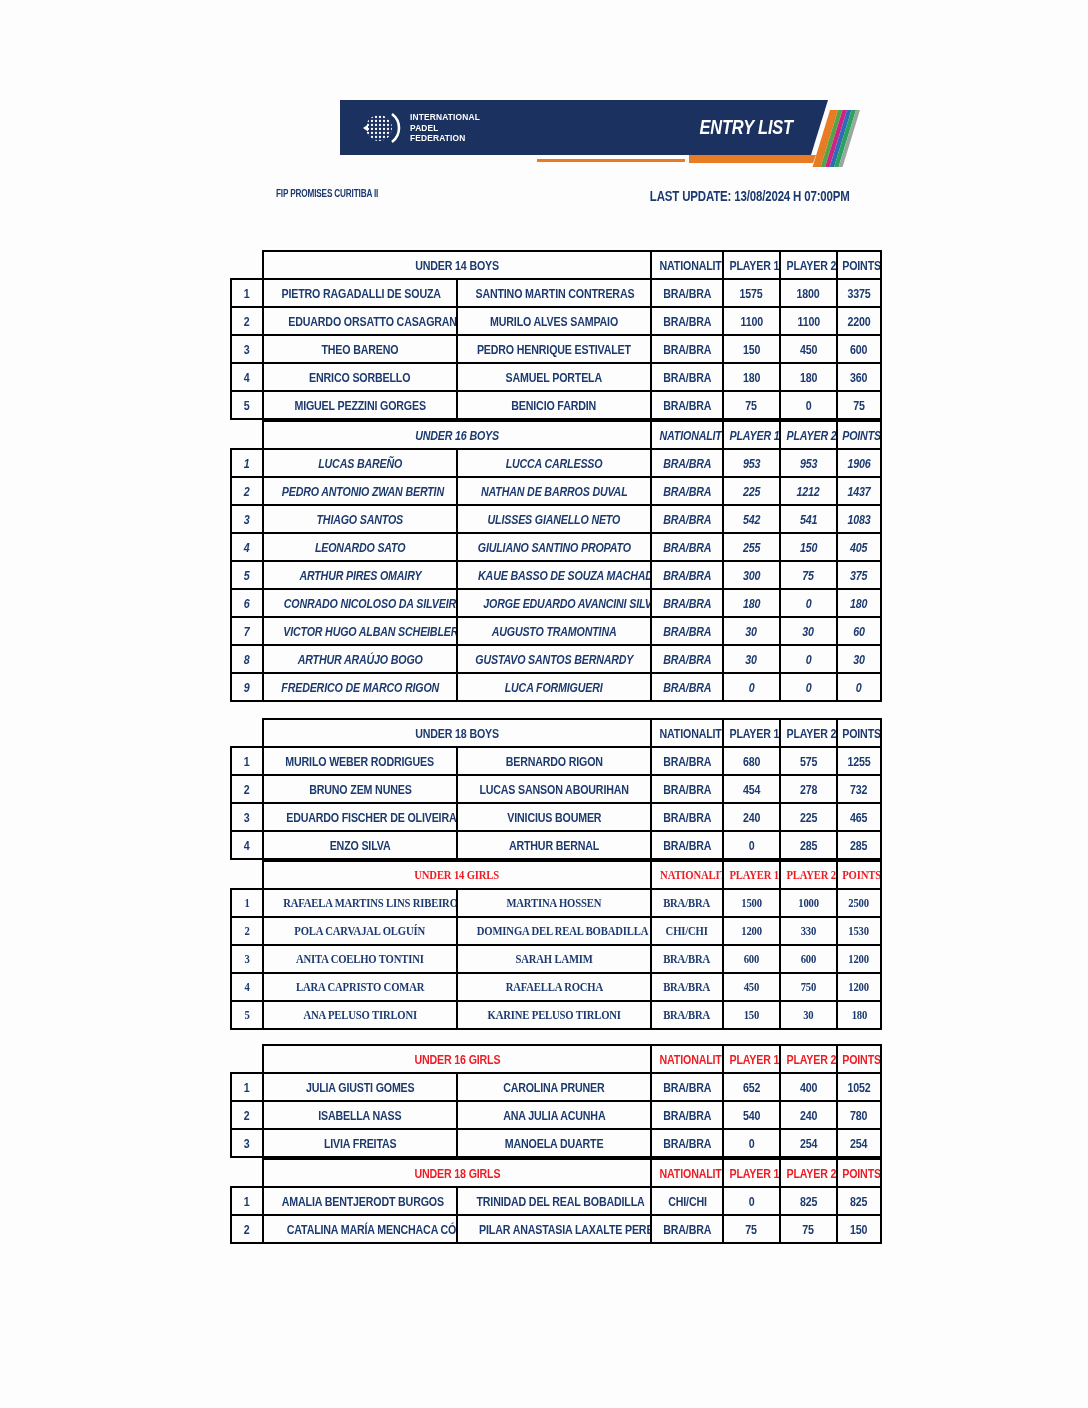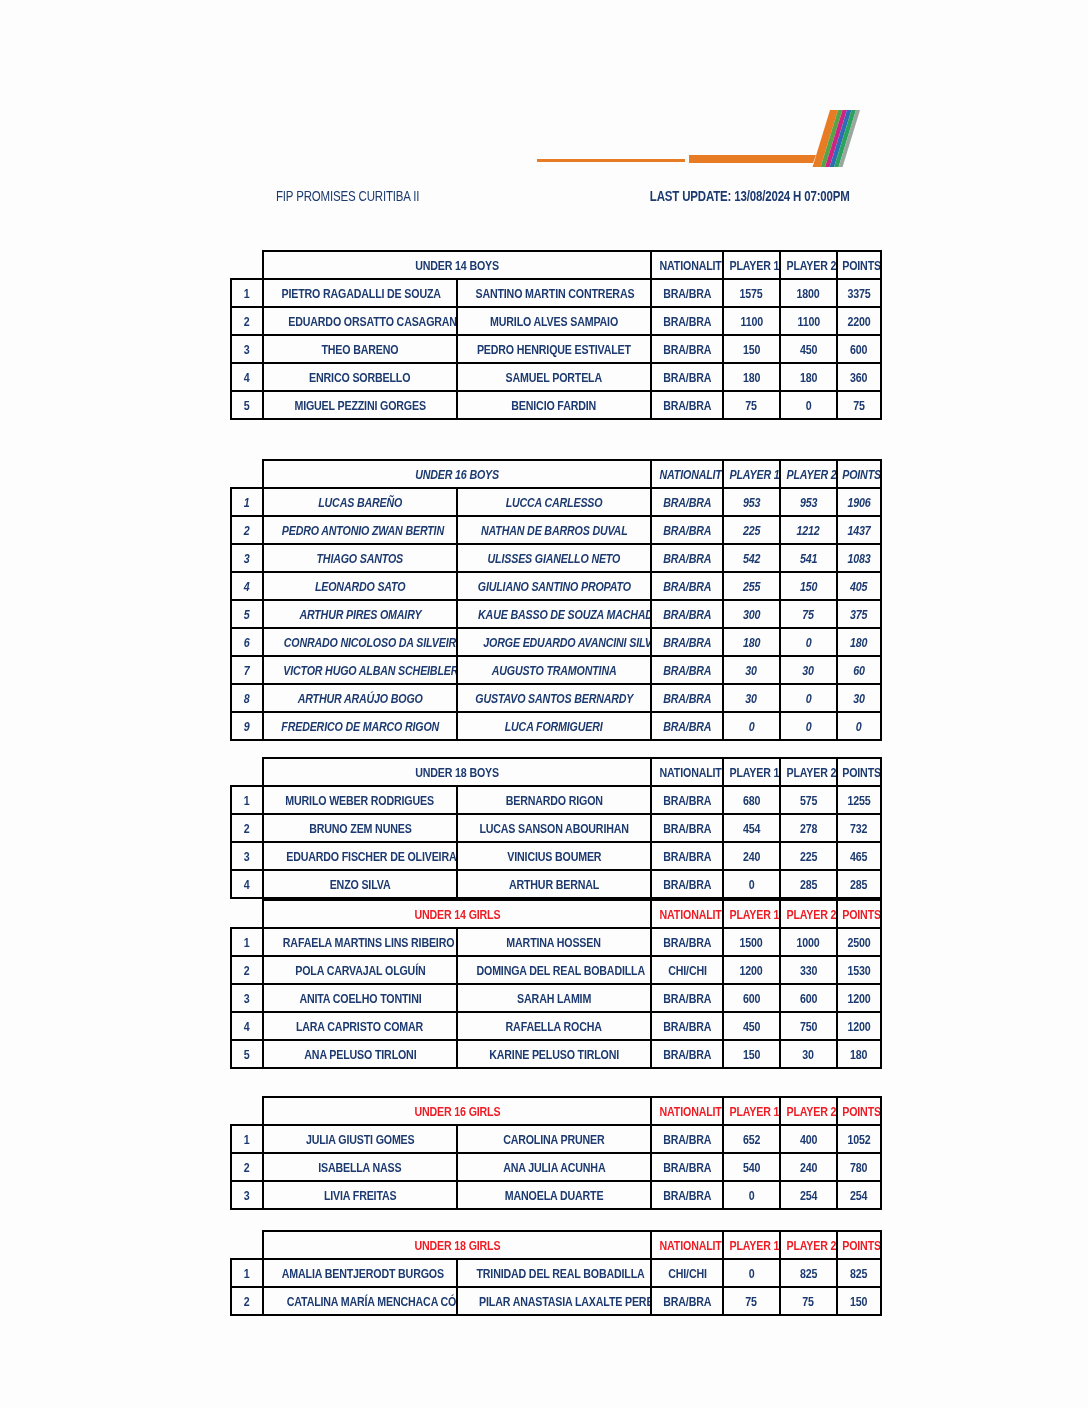--- a/index.html
+++ b/index.html
@@ -12,47 +12,69 @@
   .logo{position:absolute;left:22px;top:7px;display:flex;align-items:center;gap:6px;}
   .logo-text{color:#fff;font-weight:bold;font-size:9.5px;line-height:10.5px;letter-spacing:.2px;}
   .logo-text div{transform:scaleX(.88);transform-origin:left center;white-space:nowrap;}
   .entry-title{position:absolute;right:35px;top:16px;color:#fff;font-weight:bold;font-style:italic;font-size:20px;}
   .stripes{position:absolute;left:796px;top:110px;}
   .uline-thin{position:absolute;left:537px;top:159px;width:148px;height:3px;background:var(--orange);}
   .uline-thick{position:absolute;left:689px;top:155px;width:127px;height:8px;background:var(--orange);
                clip-path:polygon(0 0,100% 0,calc(100% - 3px) 100%,0 100%);}
 
   
-  .event-title{position:absolute;left:276px;top:188px;color:var(--ink);font-weight:normal;font-size:14px;}
+  .event-title{position:absolute;left:276px;top:188px;color:var(--ink);font-weight:bold;font-size:10px;}
   .last-update{position:absolute;right:238px;top:188px;color:var(--ink);font-weight:bold;font-size:14px;}
 
   
   .cnd{display:inline-block;transform:scaleX(.82);transform-origin:center;white-space:nowrap;letter-spacing:-.2px;}
   .cnd.l{transform-origin:left center;}
   .cnd.r{transform-origin:right center;}
 
   
   .tables{position:absolute;left:230px;top:250px;width:650px;}
   table{border-collapse:collapse;width:650px;table-layout:fixed;}
-  .tables table:nth-of-type(1){margin-bottom:39px;}
+  .tables table:nth-of-type(1){}
   .tables table:nth-of-type(2){margin-bottom:16px;font-style:italic;}
   .tables table:nth-of-type(3){}
-  .tables table:nth-of-type(4){margin-bottom:27px;}
-  .tables table:nth-of-type(5){margin-bottom:20px;}
+  .tables table:nth-of-type(4){margin-bottom:14px;font-family:Liberation Serif, serif;}
+  .tables table:nth-of-type(5){}
   td{border:2px solid #000;height:26px;padding:0;text-align:center;vertical-align:middle;
      font-weight:bold;font-size:13px;color:var(--ink);overflow:hidden;white-space:nowrap;}
   thead td{font-size:13px;}
   td.nb{border:none;background:transparent;}
   table.girls thead td{color:var(--red);}
 </style>
 </head>
 <body style="--navy: #1b3160; --ink: #1c3a70; --red: #ee1c24; --orange: #e87c24;">
 
 <div class="page">
 
+  <div class="banner">
+    <div class="logo">
+      <svg width="42" height="42" viewBox="0 0 42 42">
+        <defs>
+          <pattern id="dots" width="4" height="4" patternUnits="userSpaceOnUse">
+            <circle cx="2" cy="2" r="1.15" fill="#ffffff"></circle>
+          </pattern>
+        </defs>
+        <circle cx="17" cy="21" r="13" fill="url(#dots)"></circle>
+        <path d="M30 7 a 17.5 17.5 0 0 1 0 28" stroke="#ffffff" stroke-width="2.6" fill="none"></path>
+        <path d="M1 21 L6 17.5 L6 24.5 Z" fill="#ffffff"></path>
+      </svg>
+      <div class="logo-text">
+        <div>INTERNATIONAL</div>
+        <div>PADEL</div>
+        <div>FEDERATION</div>
+      </div>
+    </div>
+    <div class="entry-title">
+      <span class="cnd r">ENTRY LIST</span>
+    </div>
+  </div>
 
   <svg class="stripes" width="64" height="57" viewBox="0 0 64 57">
     <g transform="translate(34,0) skewX(-17)">
         <rect x="0" y="0" width="8" height="57" fill="#e87c24"></rect>
         <rect x="8" y="0" width="4.5" height="57" fill="#55a546"></rect>
         <rect x="12.5" y="0" width="4.5" height="57" fill="#cf2287"></rect>
         <rect x="17" y="0" width="4.5" height="57" fill="#2e6db6"></rect>
         <rect x="21.5" y="0" width="4.5" height="57" fill="#2aa35e"></rect>
         <rect x="26" y="0" width="4" height="57" fill="#9aa79f"></rect>
       </g>

